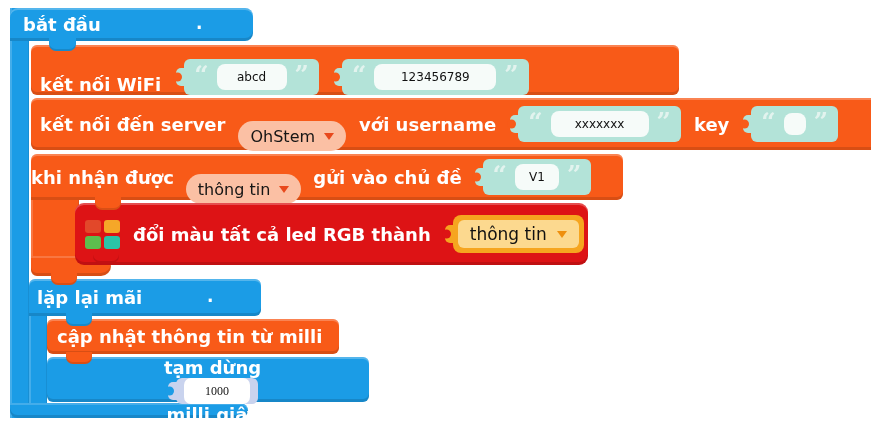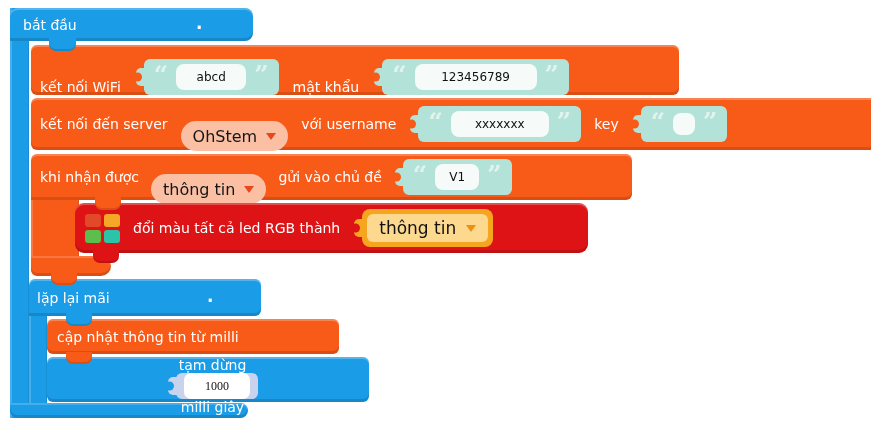--- a/index.html
+++ b/index.html
@@ -13,32 +13,32 @@
   .orange{background:#f85a18;}
   .red{background:#dd1315;}
   
   .block{
     display:flex;align-items:center;z-index:2;
     box-shadow:inset 0 2px 0 rgba(255,255,255,.25), inset 0 -3px 0 rgba(0,0,0,.13);
   }
   .spine{z-index:1;box-shadow:inset 2px 0 0 rgba(255,255,255,.18), inset -1px 0 0 rgba(0,0,0,.08);}
   .cap{z-index:1;box-shadow:inset 0 2px 0 rgba(255,255,255,.18), inset 0 -3px 0 rgba(0,0,0,.13);}
   .bump{z-index:6;border-radius:0 0 7px 7px;box-shadow:inset 0 -2px 0 rgba(0,0,0,.12);}
-  .lbl{color:#fff;font-size:14px;font-weight:400;white-space:nowrap;}
+  .lbl{color:#fff;font-size:18px;font-weight:700;white-space:nowrap;}
   .dot{position:absolute;color:#fff;font-size:17px;font-weight:700;top:50%;transform:translateY(-58%);}
   
   .spine-blue{left:10px;top:8px;width:19px;height:410px;}
   .hat{left:10px;top:8px;width:230px;height:33px;border-radius:8px 8px 8px 0;padding-left:13px;z-index:2;}
   .bottombar{left:10px;top:403px;width:238px;height:15px;border-radius:0 10px 10px 10px;}
   .row-wifi{left:31px;top:45px;width:639px;height:50px;border-radius:6px;padding-left:9px;gap:14px;align-items:flex-end;}
   .row-server{left:31px;top:98px;width:837px;height:52px;border-radius:6px;padding-left:9px;gap:13px;}
-  .row-receive{left:31px;top:154px;width:592px;height:46px;border-radius:6px 6px 6px 0;padding-left:9px;gap:12px;}
+  .row-receive{left:31px;top:154px;width:592px;height:46px;border-radius:6px 6px 6px 0;gap:12px;}
   .spine-receive{left:31px;top:200px;width:48px;height:56px;}
   .arm-receive{left:31px;top:256px;width:80px;height:20px;border-radius:0 10px 10px 6px;}
-  .row-rgb{left:75px;top:203px;width:503px;height:50px;border-radius:9px;padding-left:10px;gap:13px;z-index:3;}
+  .row-rgb{left:75px;top:203px;width:503px;height:62px;border-radius:9px;padding-left:10px;gap:13px;z-index:3;}
   .row-loop{left:29px;top:279px;width:224px;height:37px;border-radius:6px 6px 6px 0;padding-left:8px;z-index:2;}
   .spine-loop{left:29px;top:316px;width:18px;height:87px;}
   .row-update{left:47px;top:319px;width:282px;height:35px;border-radius:6px;padding-left:10px;}
   .row-wait{left:47px;top:357px;width:313px;height:45px;border-radius:6px;padding-left:9px;flex-direction:column;}
   .b1{left:49px;top:38px;width:27px;height:13px;}
   .b2{left:95px;top:197px;width:26px;height:13px;}
   .b3{left:93px;top:250px;width:26px;height:13px;}
   .b4{left:51px;top:272px;width:26px;height:13px;}
   .b5{left:66px;top:313px;width:26px;height:13px;}
   .b6{left:66px;top:352px;width:26px;height:12px;}
@@ -106,21 +106,20 @@
   <div class="abs blue bump b1"></div>
 
   <div class="abs orange block row-wifi">
     <span class="lbl">kết nối WiFi</span>
     <div class="str-input">
       <span class="tab on-orange"></span>
       <span class="q">“</span>
       <span class="field w-ssid">abcd</span>
       <span class="q">”</span>
     </div>
-    <span class="lbl">mật khẩu</span>
     <div class="str-input">
       <span class="tab on-orange"></span>
       <span class="q">“</span>
       <span class="field w-pass">123456789</span>
       <span class="q">”</span>
     </div>
   </div>
 
   <div class="abs orange block row-server">
     <span class="lbl">kết nối đến server</span>

